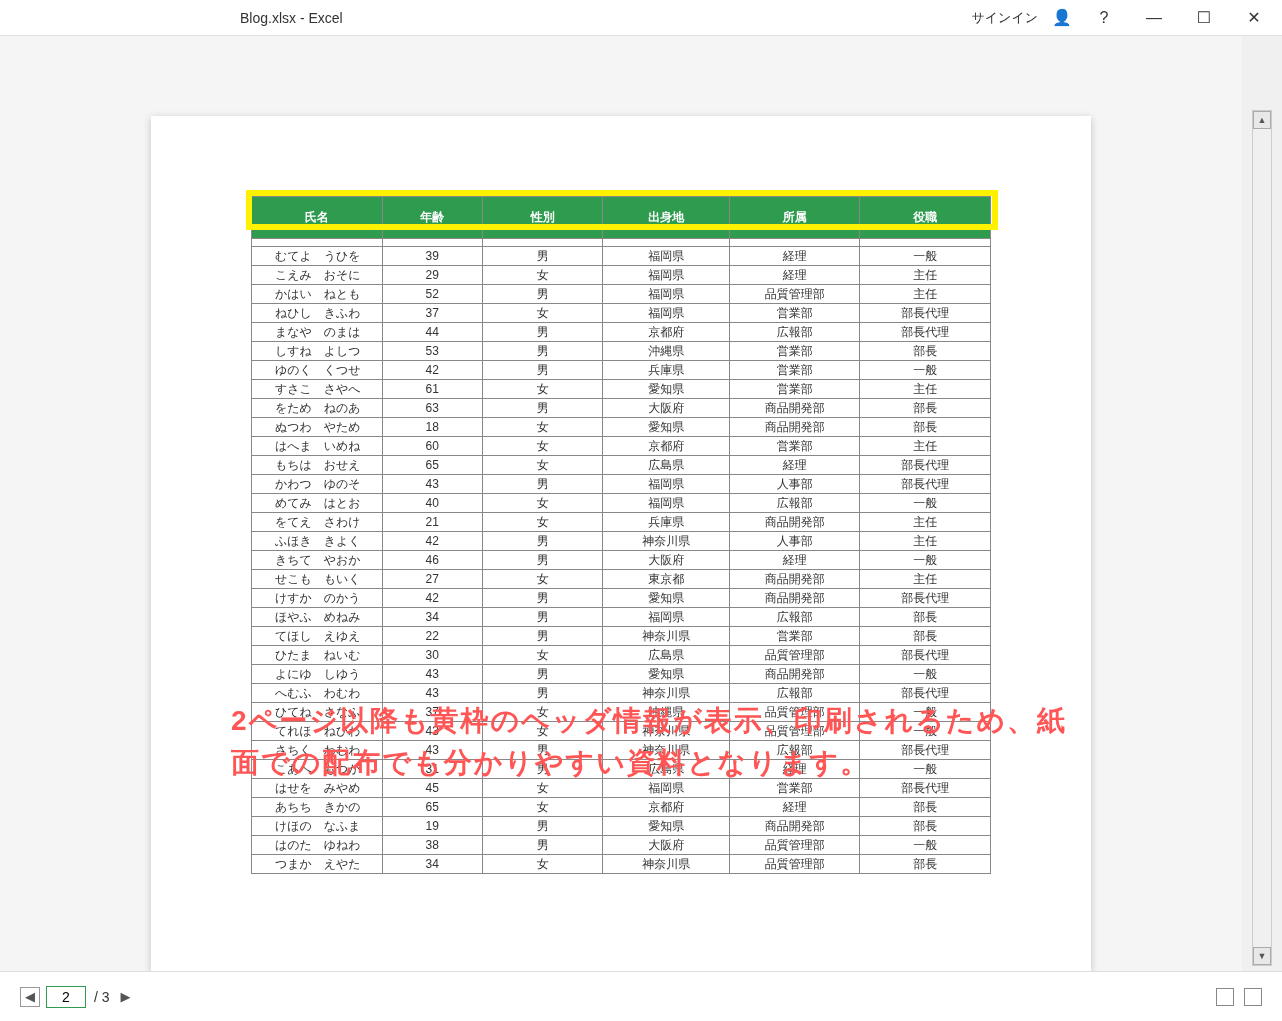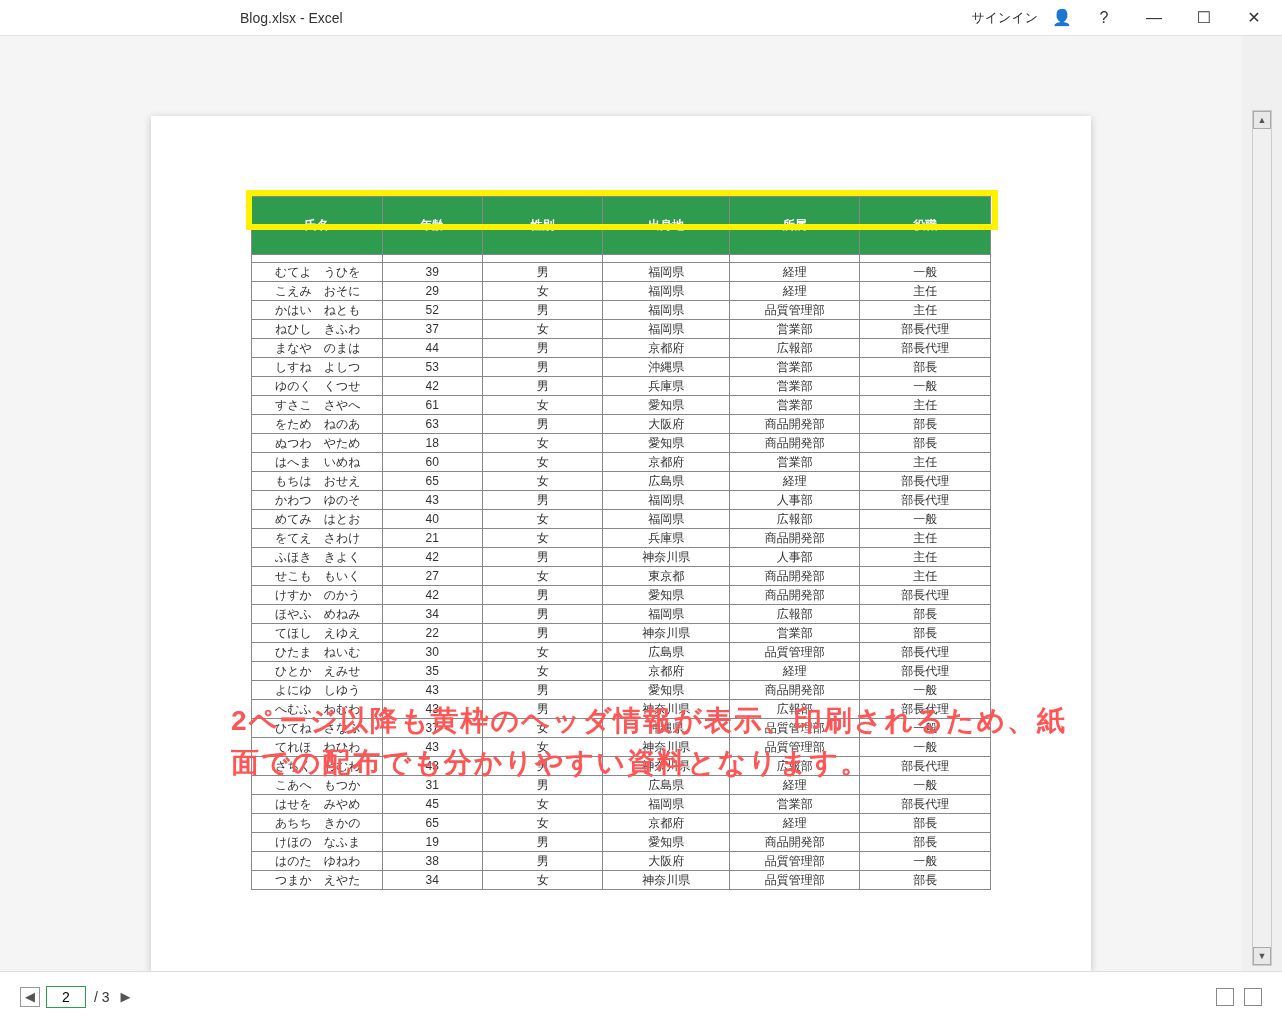--- a/index.html
+++ b/index.html
@@ -79,21 +79,21 @@
     .data-table {
       width: 740px;
       border-collapse: collapse;
       font-size: 12px;
       margin: 0 auto;
     }
     .data-table thead th {
       background: #2e9b4f;
       color: white;
       font-weight: bold;
-      padding: 20px 6px;
+      padding: 12px 6px;
       border: 1px solid #888;
       text-align: center;
     }
     .data-table tbody td {
       border: 1px solid #888;
       padding: 2px 6px;
       text-align: center;
       color: #333;
       height: 18px;
       line-height: 14px;
@@ -367,20 +367,28 @@
           </tr>
           <tr>
             <td>ふほき　きよく</td>
             <td>42</td>
             <td>男</td>
             <td>神奈川県</td>
             <td>人事部</td>
             <td>主任</td>
           </tr>
           <tr>
+            <td>きちて　やおか</td>
+            <td>46</td>
+            <td>男</td>
+            <td>大阪府</td>
+            <td>経理</td>
+            <td>一般</td>
+          </tr>
+          <tr>
             <td>せこも　もいく</td>
             <td>27</td>
             <td>女</td>
             <td>東京都</td>
             <td>商品開発部</td>
             <td>主任</td>
           </tr>
           <tr>
             <td>けすか　のかう</td>
             <td>42</td>
@@ -404,28 +412,20 @@
             <td>神奈川県</td>
             <td>営業部</td>
             <td>部長</td>
           </tr>
           <tr>
             <td>ひたま　ねいむ</td>
             <td>30</td>
             <td>女</td>
             <td>広島県</td>
             <td>品質管理部</td>
-            <td>部長代理</td>
-          </tr>
-          <tr>
-            <td>ひとか　えみせ</td>
-            <td>35</td>
-            <td>女</td>
-            <td>京都府</td>
-            <td>経理</td>
             <td>部長代理</td>
           </tr>
           <tr>
             <td>よにゆ　しゆう</td>
             <td>43</td>
             <td>男</td>
             <td>愛知県</td>
             <td>商品開発部</td>
             <td>一般</td>
           </tr>

